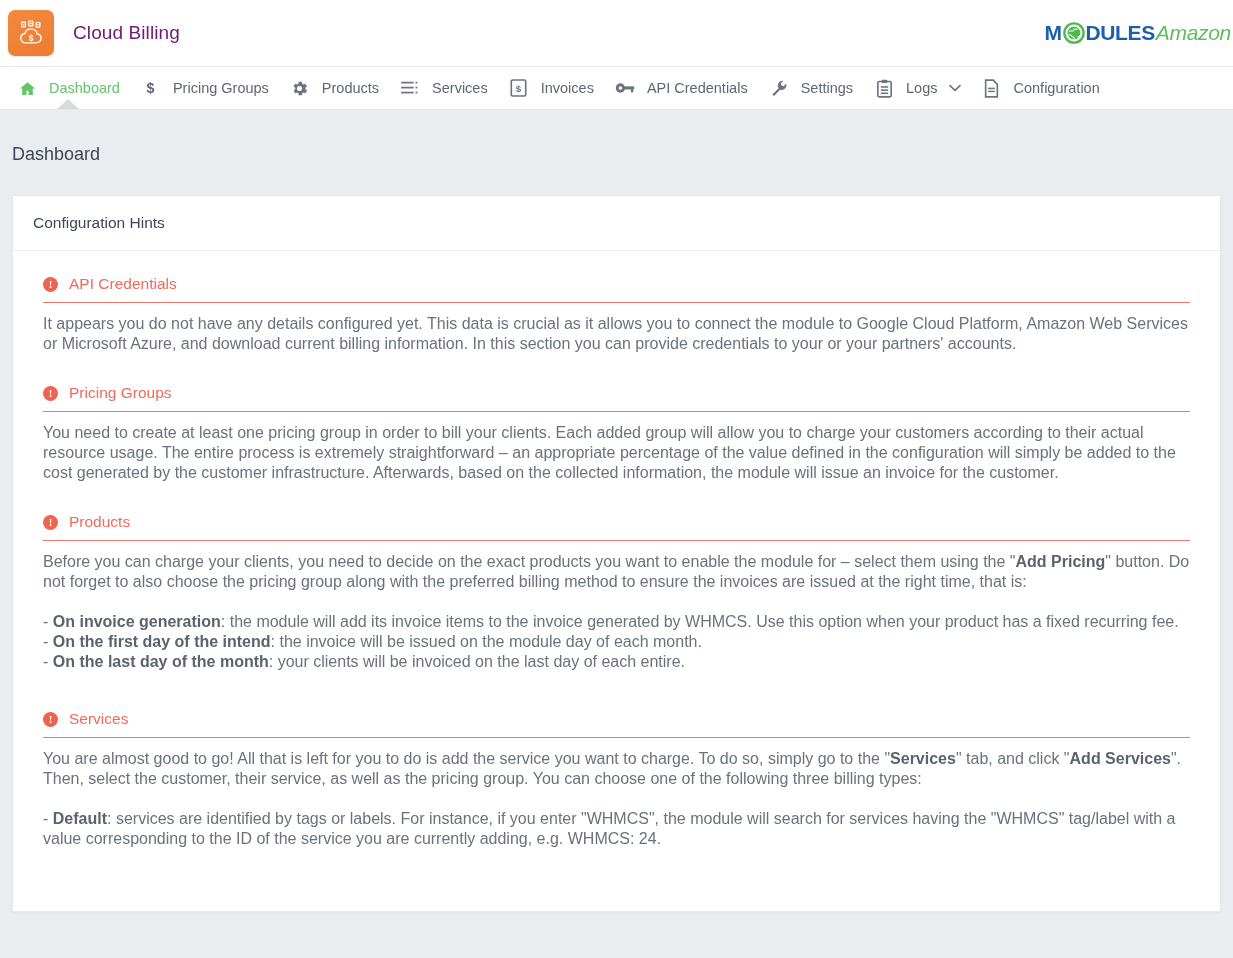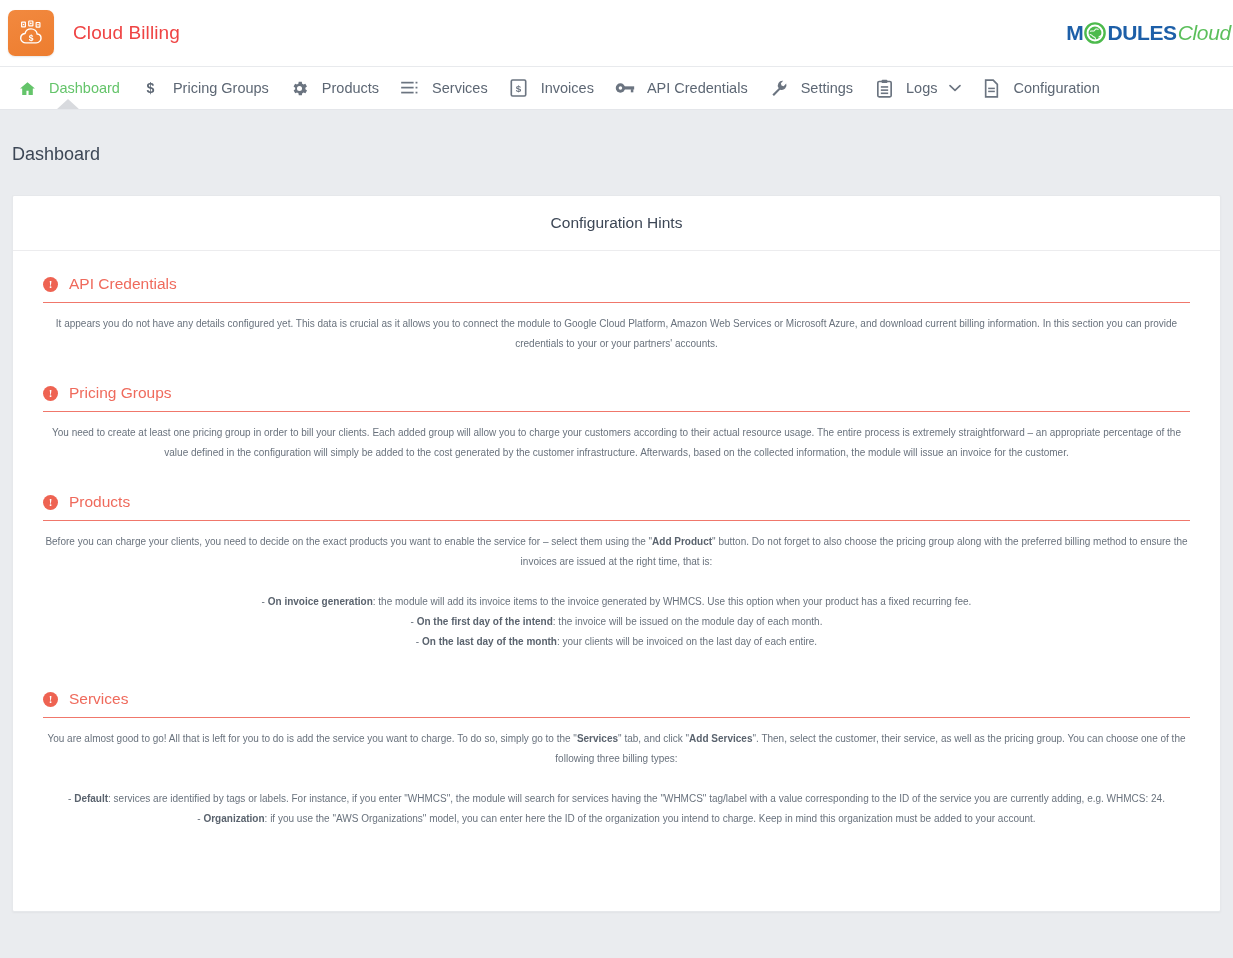--- a/index.html
+++ b/index.html
@@ -28,21 +28,21 @@
     width: 46px; height: 46px;
     border-radius: 7px;
     background: linear-gradient(160deg, #f2893f 0%, #ed7d2f 100%);
     display: flex; align-items: center; justify-content: center;
     margin-left: 4px;
     box-shadow: 0 1px 2px rgba(0,0,0,.10);
   }
   .brand-title {
     margin-left: 19px;
     font-size: 19px;
-    color: #ef4444;
+    color: #701a75;
     font-weight: 400;
     letter-spacing: .1px;
   }
   .mg-logo {
     position: absolute;
     right: 2px;
     top: 16px;
     display: flex;
     align-items: center;
     height: 34px;
@@ -119,21 +119,20 @@
     padding: 34px 0 0 12px;
     font-weight: 400;
   }
   .card {
     background: #fff;
     margin: 30px 12px 0 12px;
     border: 1px solid #e6e8eb;
     border-radius: 2px;
     box-shadow: 0 1px 2px rgba(0,0,0,.04);
     min-height: 717px;
-    text-align: center;
   }
   .card-header {
     padding: 18px 20px;
     font-size: 15.5px;
     color: #3d4756;
     border-bottom: 1px solid #ececee;
   }
   .card-body { padding: 24px 30px 30px 30px; }
 
   
@@ -159,21 +158,21 @@
     margin-right: 11px;
     font-family: "Liberation Serif", serif;
   }
   .hint-title {
     color: #ef6a5c;
     font-size: 15.5px;
     font-weight: 400;
   }
   .hint-body {
     padding-top: 11px;
-    font-size: 10px;
+    font-size: 16px;
     line-height: 20px;
     color: #69727d;
   }
   .hint-body p { margin: 0 0 0 0; }
   .hint-body b { color: #5a636e; font-weight: bold; }
   .hint-list { margin-top: 20px; }
   .hint-list .li { margin: 0; }
 </style>
 </head>
 <body>
@@ -202,21 +201,21 @@
       <span>M</span>
       <span style="display:inline-flex;margin:0 1px;">
         <svg width="22" height="22" viewBox="0 0 24 24" aria-hidden="true">
           <circle cx="12" cy="12" r="10.5" fill="none" stroke="#4cba4c" stroke-width="2.6"></circle>
           <circle cx="12" cy="12" r="7" fill="#4cba4c"></circle>
           <path d="M7 10c1.5-.6 3 .3 4.2-.3 1-.5.4-1.8 1.6-2.1 1-.3 2 .6 2.9.2M6.6 13.6c1.4.2 2.4 1 3 2 .5.9 1.6.6 2.4 1.3.5.5.5 1.4.3 2.1M16.2 16.4c.7-.8 1.8-.8 2.5-1.7" fill="none" stroke="#ffffff" stroke-width="1.1" stroke-linecap="round"></path>
         </svg>
       </span>
       <span>DULES</span>
     </span>
-    <span class="mg-garden">Cloud</span>
+    <span class="mg-garden">Amazon</span>
   </div>
 </div>
 
 <div class="nav-bar">
 
   <div class="nav-item active">
     <span class="nav-ico">
       <svg width="17" height="17" viewBox="0 0 24 24" fill="currentColor" aria-hidden="true">
         <path d="M12 3 1.5 12h3v9h6v-6h3v6h6v-9h3z"></path>
       </svg>
@@ -351,40 +350,39 @@
       </div>
     </div>
 
     <div class="hint">
       <div class="hint-head">
         <span class="excl-icon">!</span>
         <span class="hint-title">Products</span>
       </div>
       <div class="hint-body">
         <p>
-          <span>Before you can charge your clients, you need to decide on the exact products you want to enable the service for – select them using the "</span><b>Add Product</b><span>" button. Do not forget to also choose the pricing group along with the preferred billing method to ensure the invoices are issued at the right time, that is:</span>
+          <span>Before you can charge your clients, you need to decide on the exact products you want to enable the module for – select them using the "</span><b>Add Pricing</b><span>" button. Do not forget to also choose the pricing group along with the preferred billing method to ensure the invoices are issued at the right time, that is:</span>
         </p>
         <div class="hint-list">
           <div class="li"><span>- </span><b>On invoice generation</b><span>: the module will add its invoice items to the invoice generated by WHMCS. Use this option when your product has a fixed recurring fee.</span></div>
           <div class="li"><span>- </span><b>On the first day of the intend</b><span>: the invoice will be issued on the module day of each month.</span></div>
           <div class="li"><span>- </span><b>On the last day of the month</b><span>: your clients will be invoiced on the last day of each entire.</span></div>
         </div>
       </div>
     </div>
 
     <div class="hint" style="margin-top:38px;">
       <div class="hint-head">
         <span class="excl-icon">!</span>
         <span class="hint-title">Services</span>
       </div>
       <div class="hint-body">
         <p>
           <span>You are almost good to go! All that is left for you to do is add the service you want to charge. To do so, simply go to the "</span><b>Services</b><span>" tab, and click "</span><b>Add Services</b><span>". Then, select the customer, their service, as well as the pricing group. You can choose one of the following three billing types:</span>
         </p>
         <div class="hint-list">
           <div class="li"><span>- </span><b>Default</b><span>: services are identified by tags or labels. For instance, if you enter "WHMCS", the module will search for services having the "WHMCS" tag/label with a value corresponding to the ID of the service you are currently adding, e.g. WHMCS: 24.</span></div>
-          <div class="li"><span>- </span><b>Organization</b><span>: if you use the "AWS Organizations" model, you can enter here the ID of the organization you intend to charge. Keep in mind this organization must be added to your account.</span></div>
         </div>
       </div>
     </div>
 
   </div>
 </div>
 
 </body></html>

